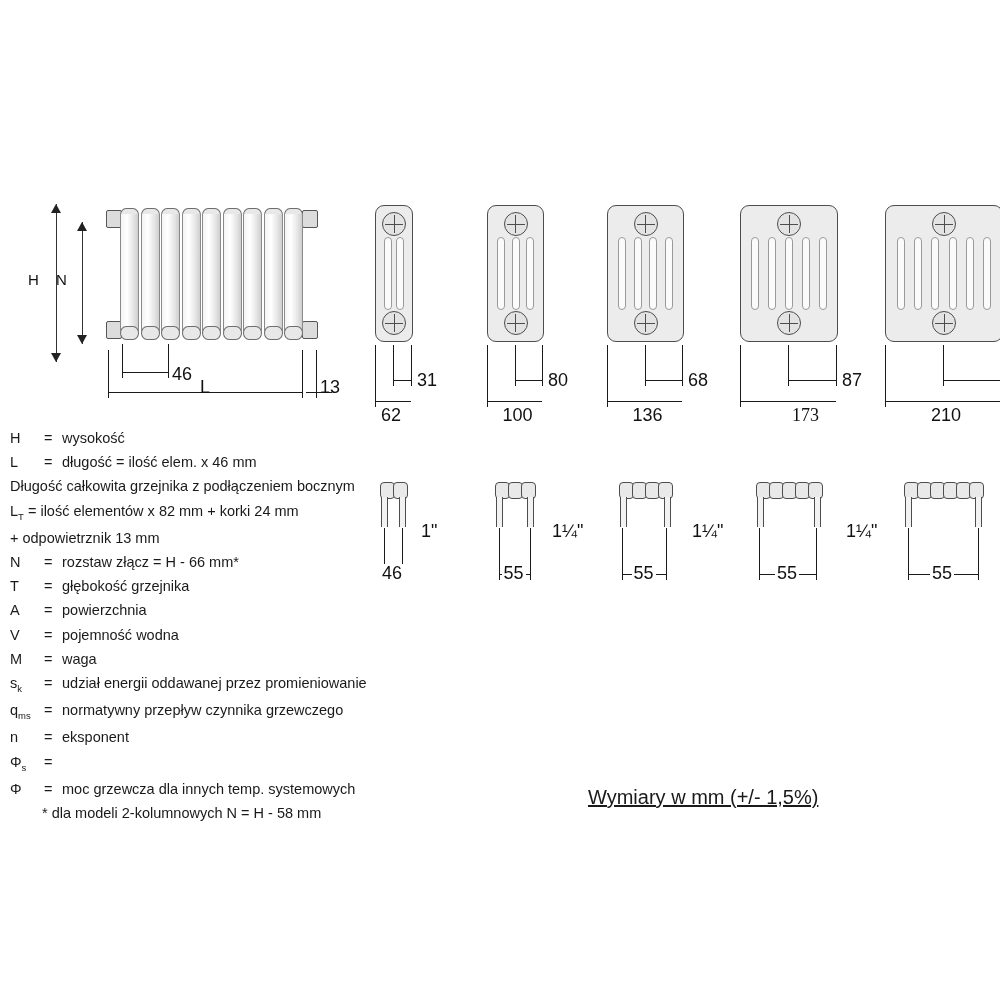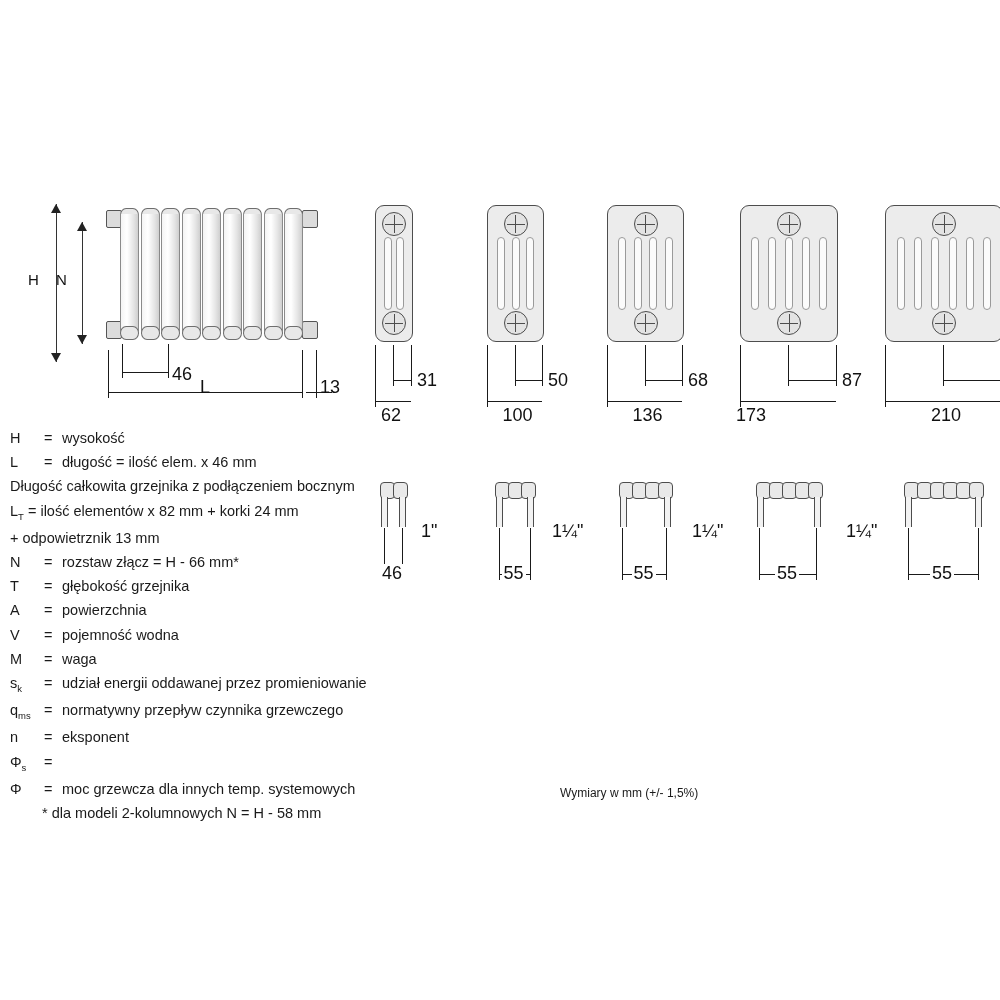--- a/index.html
+++ b/index.html
@@ -121,23 +121,24 @@
     font-size: 14.5px;
     line-height: 1.15;
   }
   .leg-sym { width: 34px; flex: none; }
   .leg-eq  { width: 18px; flex: none; }
   .leg-txt { flex: 1; }
   .leg-full { font-size: 14.5px; margin-bottom: 7.5px; line-height: 1.15; }
   sub { font-size: 9.5px; }
   .note {
     position: absolute;
-    left: 560px;
+    left: 588px;
     top: 786px;
-    font-size: 12px;
+    font-size: 20px;
+    text-decoration: underline;
   }
   .arrowhead {
     position: absolute;
     width: 0; height: 0;
   }
 </style>
 </head>
 <body>
 
 <div class="page">
@@ -221,21 +222,21 @@
       <span class="lbl" style="left:381px; top:406px;">62</span>
       <div class="sect" style="left:487px; top:205px; width:55px; height:135px;"></div>
       <div class="slot" style="left:497.1666666666667px; top:237px; width:6px; height:71px;"></div>
       <div class="slot" style="left:511.5px; top:237px; width:6px; height:71px;"></div>
       <div class="slot" style="left:525.8333333333333px; top:237px; width:6px; height:71px;"></div>
       <div class="boss" style="left:503.5px; top:212px; width:22px; height:22px;"></div>
       <div class="boss" style="left:503.5px; top:311px; width:22px; height:22px;"></div>
       <div class="vline" style="left:514.5px; top:345px; height:41px;"></div>
       <div class="vline" style="left:542px; top:345px; height:41px;"></div>
       <div class="dimline" style="left:514.5px; top:380px; width:27.5px;"></div>
-      <span class="lbl" style="left:548px; top:371px;">50</span>
+      <span class="lbl" style="left:548px; top:371px;">80</span>
       <div class="vline" style="left:487px; top:345px; height:62px;"></div>
       <div class="dimline" style="left:487px; top:401px; width:55px;"></div>
       <span class="lbl" style="left:502.5px; top:406px;">100</span>
       <div class="sect" style="left:607px; top:205px; width:75px; height:135px;"></div>
       <div class="slot" style="left:617.875px; top:237px; width:6px; height:71px;"></div>
       <div class="slot" style="left:633.625px; top:237px; width:6px; height:71px;"></div>
       <div class="slot" style="left:649.375px; top:237px; width:6px; height:71px;"></div>
       <div class="slot" style="left:665.125px; top:237px; width:6px; height:71px;"></div>
       <div class="boss" style="left:633.5px; top:212px; width:22px; height:22px;"></div>
       <div class="boss" style="left:633.5px; top:311px; width:22px; height:22px;"></div>
@@ -253,21 +254,21 @@
       <div class="slot" style="left:801.8px; top:237px; width:6px; height:71px;"></div>
       <div class="slot" style="left:818.6px; top:237px; width:6px; height:71px;"></div>
       <div class="boss" style="left:777px; top:212px; width:22px; height:22px;"></div>
       <div class="boss" style="left:777px; top:311px; width:22px; height:22px;"></div>
       <div class="vline" style="left:788px; top:345px; height:41px;"></div>
       <div class="vline" style="left:836px; top:345px; height:41px;"></div>
       <div class="dimline" style="left:788px; top:380px; width:48px;"></div>
       <span class="lbl" style="left:842px; top:371px;">87</span>
       <div class="vline" style="left:740px; top:345px; height:62px;"></div>
       <div class="dimline" style="left:740px; top:401px; width:96px;"></div>
-      <span class="lbl" style="left:736px; top:406px;">173</span>
+      <span class="lbl" style="left:792px; top:406px;font-family:Liberation Serif, serif;">173</span>
       <div class="sect" style="left:885px; top:205px; width:116px; height:135px;"></div>
       <div class="slot" style="left:896.6666666666666px; top:237px; width:6px; height:71px;"></div>
       <div class="slot" style="left:914px; top:237px; width:6px; height:71px;"></div>
       <div class="slot" style="left:931.3333333333333px; top:237px; width:6px; height:71px;"></div>
       <div class="slot" style="left:948.6666666666666px; top:237px; width:6px; height:71px;"></div>
       <div class="slot" style="left:966px; top:237px; width:6px; height:71px;"></div>
       <div class="slot" style="left:983.3333333333333px; top:237px; width:6px; height:71px;"></div>
       <div class="boss" style="left:932px; top:212px; width:22px; height:22px;"></div>
       <div class="boss" style="left:932px; top:311px; width:22px; height:22px;"></div>
       <div class="vline" style="left:943px; top:345px; height:41px;"></div>

